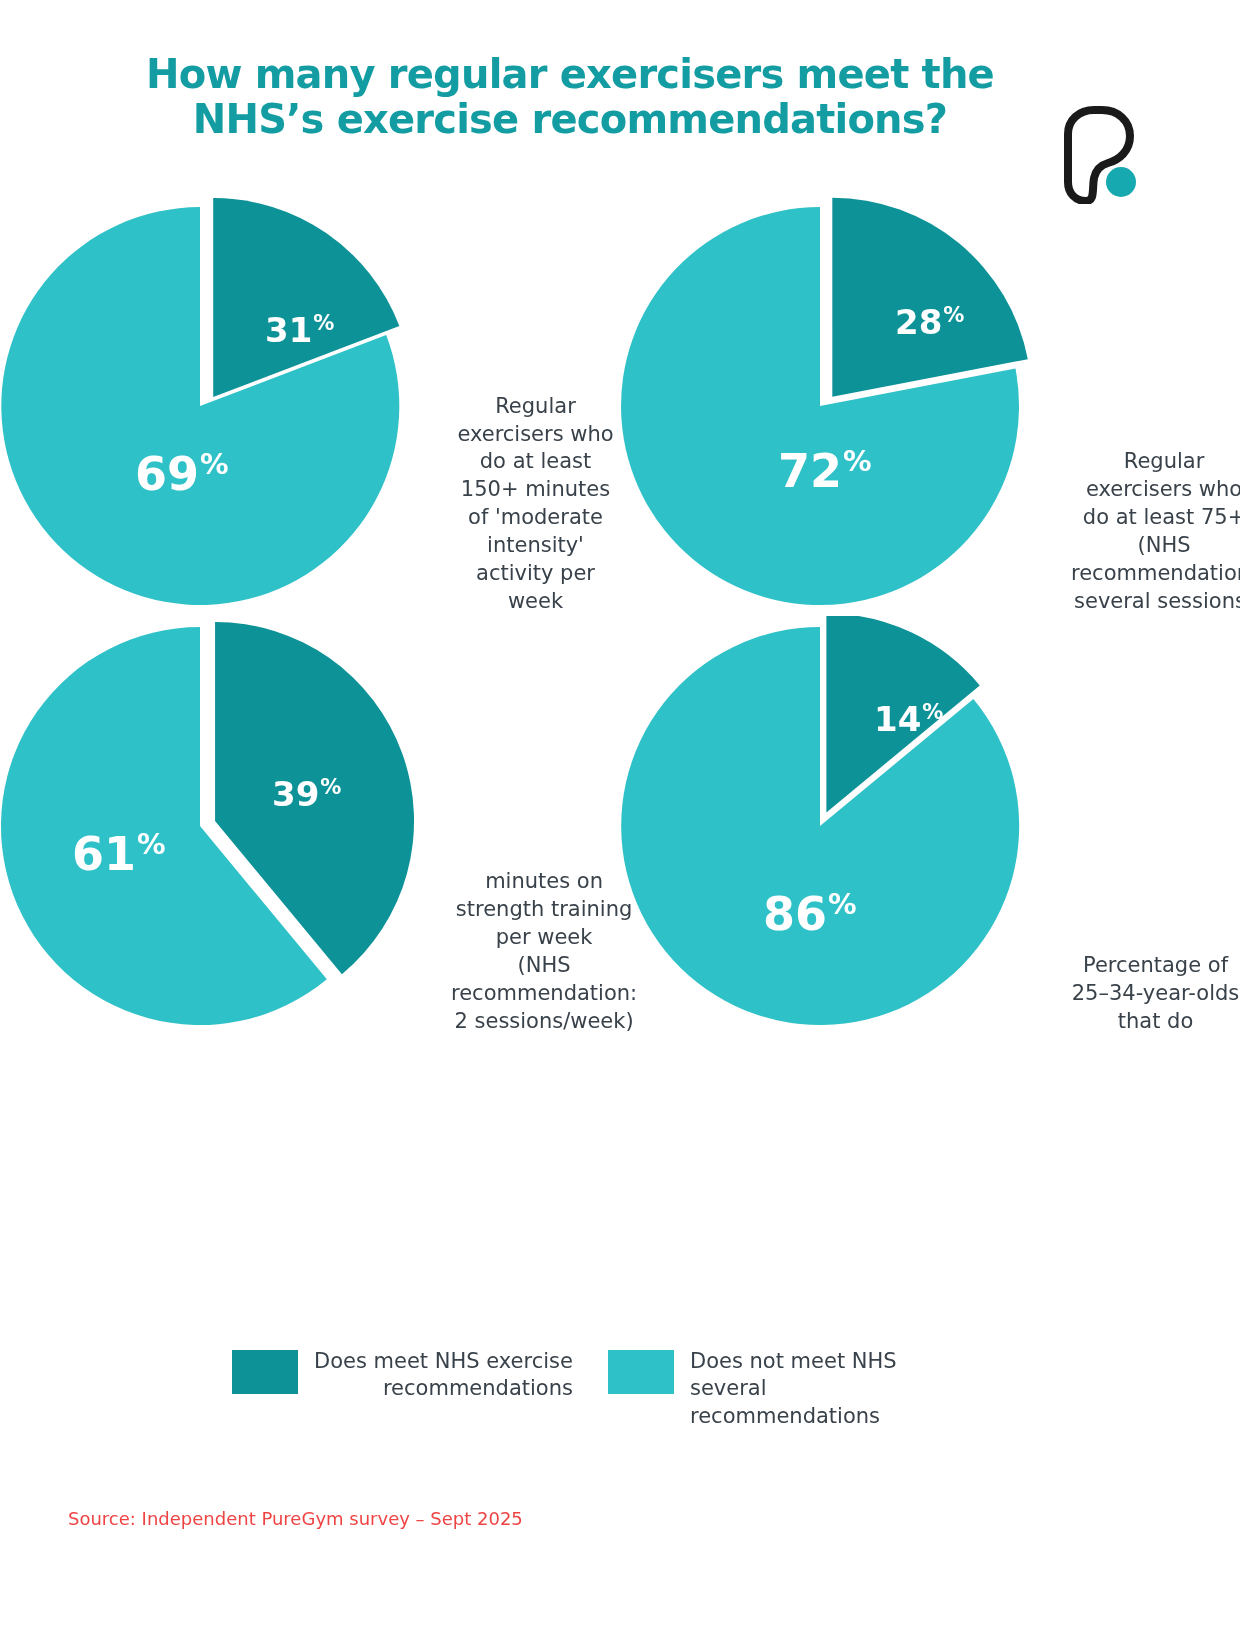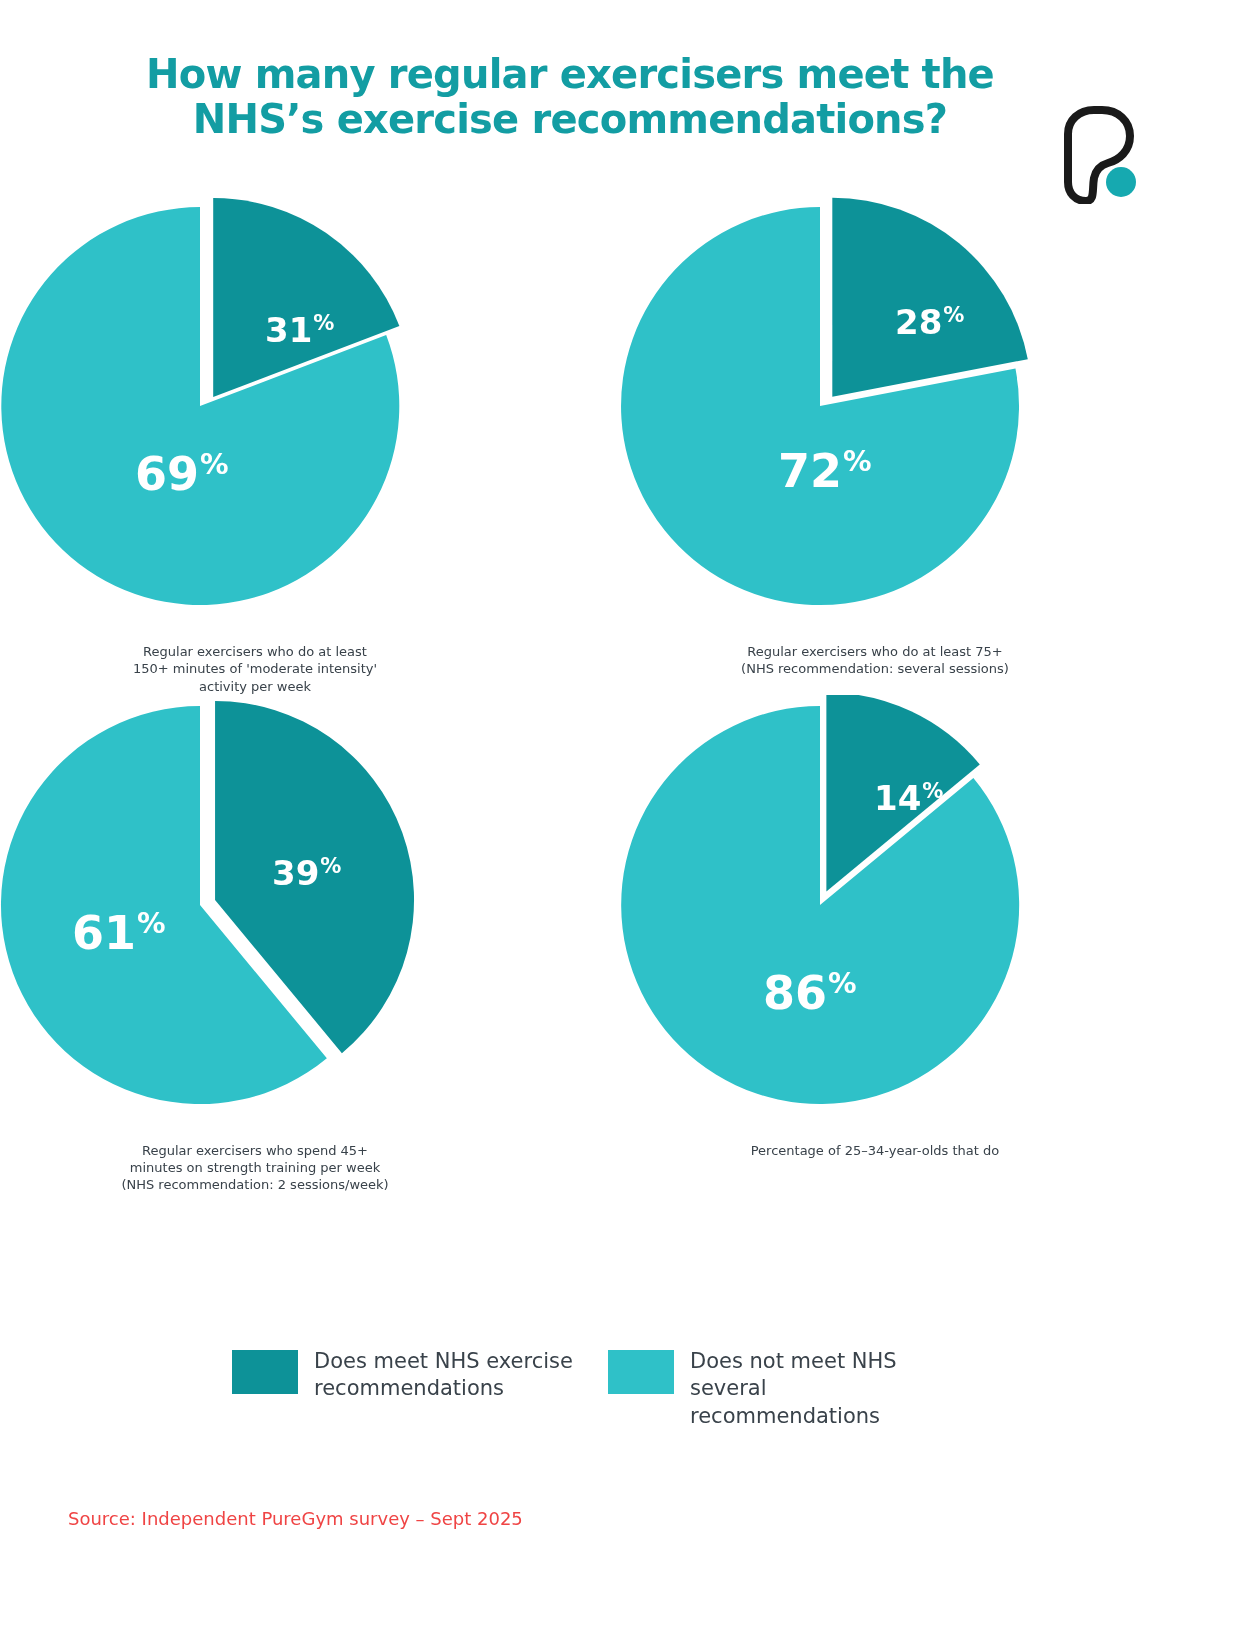--- a/index.html
+++ b/index.html
@@ -64,22 +64,21 @@
     left: 0;
     width: 1240px;
   }
   .chart-row {
     display: flex;
     width: 1240px;
   }
   .chart-cell {
     width: 620px;
     display: flex;
-    flex-direction: column;
-    align-items: flex-start;
+    align-items: flex-end;
     gap: 21px;
   }
   .pie-wrap {
     position: relative;
     width: 430px;
     height: 420px;
   }
   .pie-svg {
     display: block;
     width: 430px;
@@ -99,21 +98,21 @@
     vertical-align: super;
     margin-left: 1px;
   }
   .label-small { font-size: 34px; }
   .label-big   { font-size: 46px; }
 
   .caption {
     width: 510px;
     text-align: center;
     font-family: "DejaVu Sans", sans-serif;
-    font-size: 13px;
+    font-size: 21px;
     line-height: 1.33;
     color: #39424a;
     margin-top: 6px;
   }
   .caption .cline { display: block; }
 
   
   .legend {
     position: absolute;
     top: 1348px;
@@ -121,21 +120,21 @@
     width: 1240px;
     display: flex;
     justify-content: flex-start;
     padding-left: 232px;
     box-sizing: border-box;
   }
   .legend-item {
     display: flex;
     align-items: flex-start;
   }
-  .legend-item.first { width: 376px; }
+  .legend-item.first { width: 376px; text-align: right; }
   .legend-swatch {
     width: 66px;
     height: 44px;
     flex: 0 0 66px;
     margin-top: 2px;
   }
   .sw-dark  { background: #0d9298; }
   .sw-light { background: #2fc1c8; }
   .legend-text {
     margin-left: 16px;
@@ -234,21 +233,20 @@
             <path d="M 215.06 204.91 L 215.06 5.91 A 199 199 0 0 1 341.92 358.21 Z" fill="#0d9298"></path>
           </svg>
           <span class="pie-label label-small" style="left: 272px; top: 160px;">
             <span class="num">39</span><span class="pct">%</span>
           </span>
           <span class="pie-label label-big" style="left: 72px; top: 215px;">
             <span class="num">61</span><span class="pct">%</span>
           </span>
         </div>
         <div class="caption">
-          <span class="cline">Regular exercisers who spend 45+</span>
           <span class="cline">minutes on strength training per week</span>
           <span class="cline">(NHS recommendation: 2 sessions/week)</span>
         </div>
       </div>
 
       <div class="chart-cell">
         <div class="pie-wrap">
           <svg class="pie-svg" viewBox="0 0 430 420" aria-hidden="true">
 
             <path d="M 200 210 L 353.38 83.00 A 199 199 0 1 1 200 11 Z" fill="#2fc1c8"></path>

